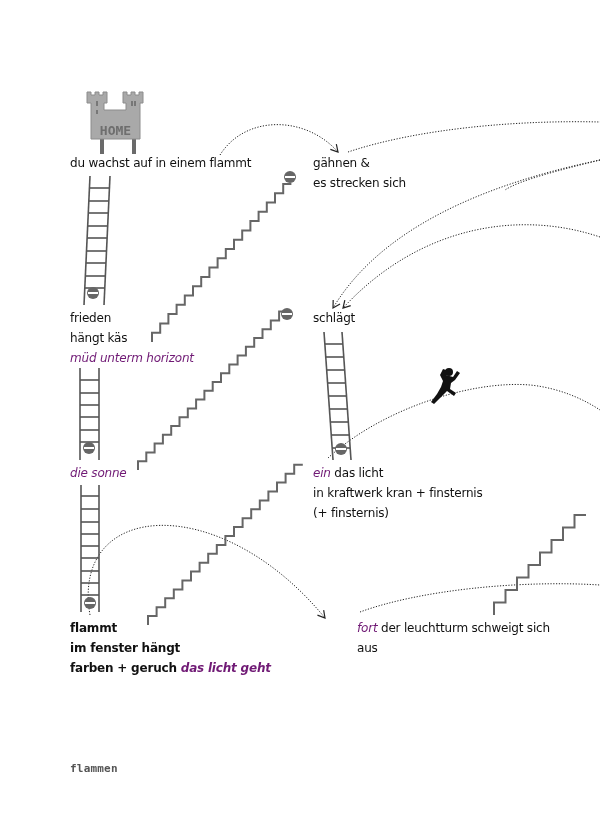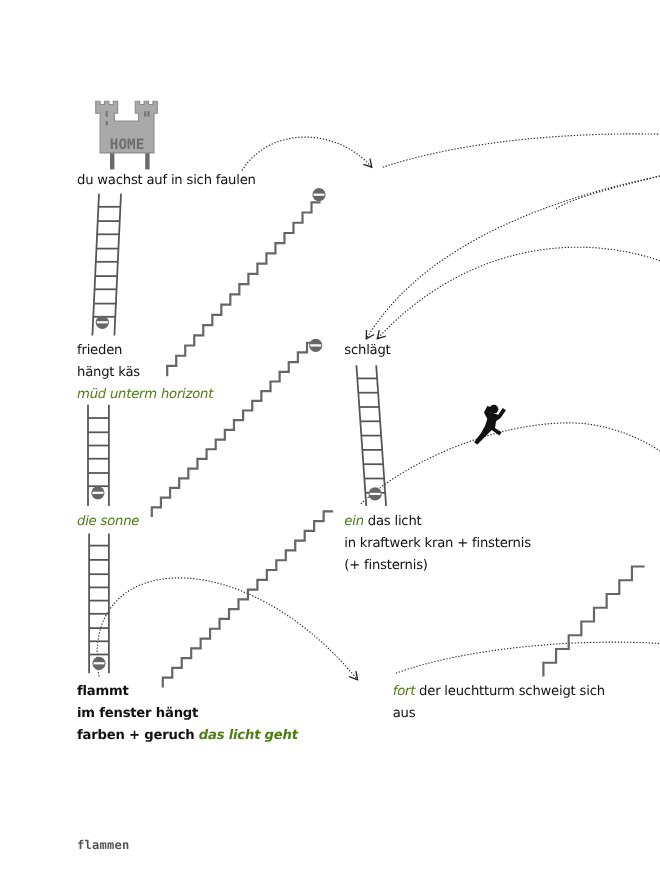--- a/index.html
+++ b/index.html
@@ -1,21 +1,21 @@
 <!DOCTYPE html>
 <html><head>
 <meta charset="utf-8">
 <style>
   html, body { margin:0; padding:0; background:#ffffff; }
   body { width:600px; height:813px; position:relative; overflow:hidden;
          font-family:"DejaVu Sans", sans-serif; color:#111; }
   #board { position:absolute; left:0; top:0; width:508px; height:813px; }
   .t { position:absolute; font-size:12px; line-height:20px; white-space:nowrap;
        font-family:"DejaVu Sans", sans-serif; letter-spacing:-0.2px; }
-  .it { font-style:italic; color:#4d7c0f; }
+  .it { font-style:italic; color:#701a75; }
   .footer { position:absolute; left:70px; top:742px; font-family:"DejaVu Sans Mono", monospace;
             font-weight:bold; font-size:11px; color:#555; letter-spacing:0.2px;margin-top:20px; }
   svg { position:absolute; left:0; top:0; }
 </style>
 </head>
 <body>
 
 <div id="board">
 
   <svg width="600" height="813" viewBox="0 0 600 813">
@@ -133,23 +133,27 @@
         </g>
     </g>
 
     <g fill="#111">
       <circle cx="449" cy="372" r="4"></circle>
       <path d="M446,375 L453,377 L457,371 L460,373 L455,380 L451,383 L450,389 L456,393 L454,396 L447,391 L441,397 L434,404 L431,402 L437,394 L441,387 L443,381 L440,375 L443,369 L446,370 Z"></path>
     </g>
   </svg>
 
   <div class="t" style="left:70px;top:153px;">
-    <span>du wachst auf in sich faulen</span>
+    <span>du wachst auf in einem flammt</span>
   </div>
 
+  <div class="t" style="left:313px;top:153px;">
+    <div>gähnen &amp;</div>
+    <div>es strecken sich</div>
+  </div>
 
   <div class="t" style="left:70px;top:308px;">
     <div>frieden</div>
     <div>hängt käs</div>
     <div class="it">müd unterm horizont</div>
   </div>
 
   <div class="t" style="left:313px;top:308px;">
     <div>schlägt</div>
   </div>

